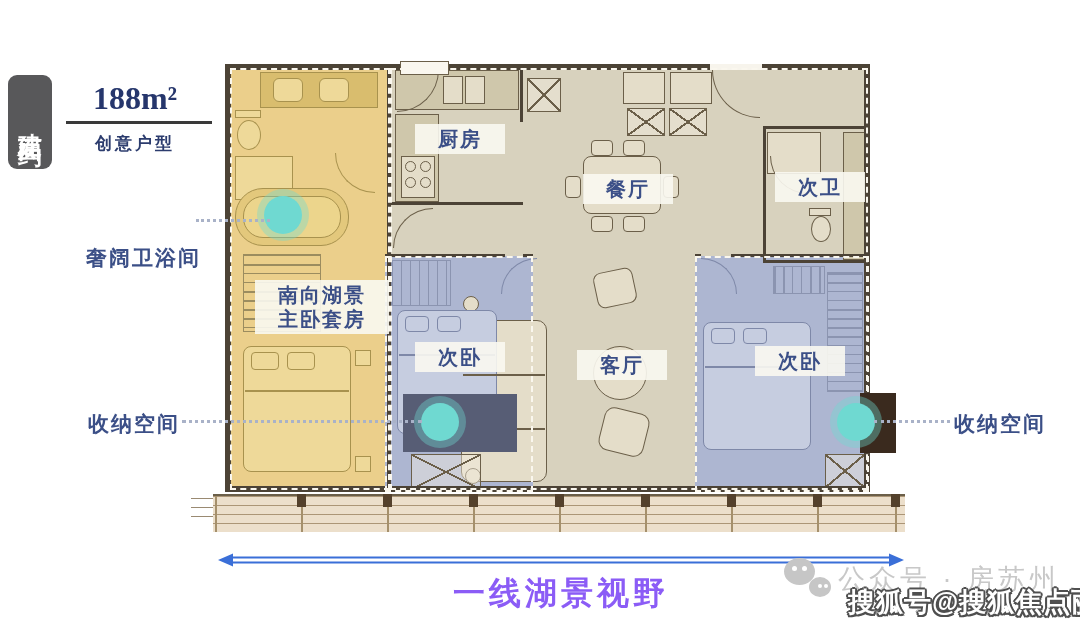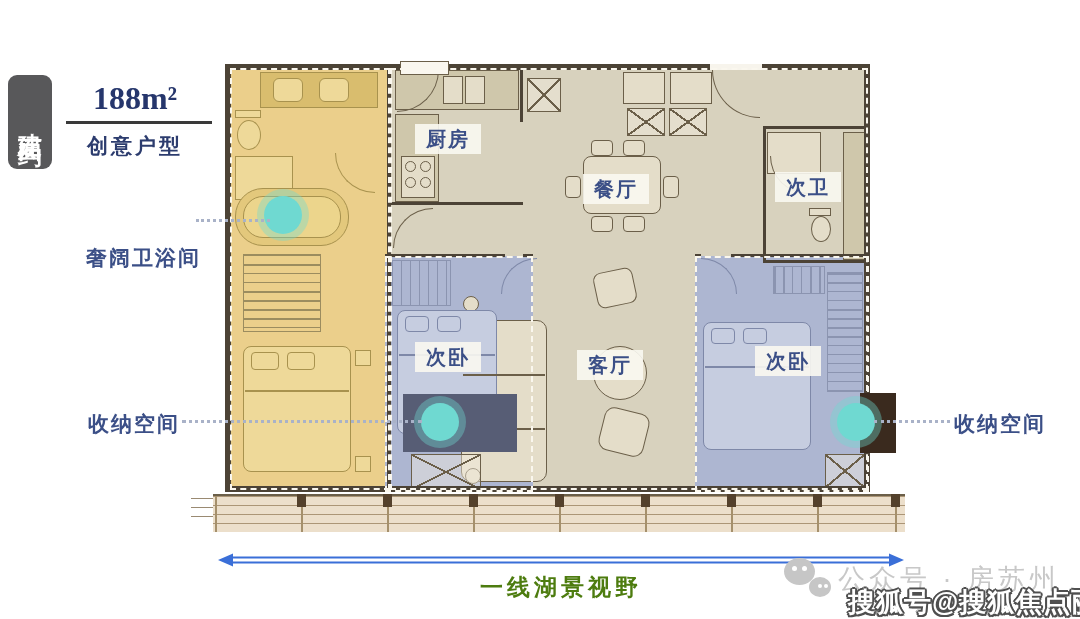--- a/index.html
+++ b/index.html
@@ -6,21 +6,21 @@
   body{width:1080px;height:619px;position:relative;background:#fff;overflow:hidden;
        font-family:"Liberation Sans","DejaVu Sans",sans-serif;}
   .abs{position:absolute;}
   
   #badge{left:8px;top:75px;width:44px;height:94px;background:#58585a;border-radius:9px;
          color:#fff;font-size:24px;font-weight:600;writing-mode:vertical-rl;text-orientation:upright;
          display:flex;align-items:center;justify-content:center;letter-spacing:6px;}
   #area-title{left:58px;top:80px;width:154px;text-align:center;font-family:"Liberation Serif","DejaVu Serif",serif;
               font-size:32px;font-weight:700;color:#26366c;}
   #hdr-line{left:66px;top:121px;width:146px;height:3px;background:#3a3a3a;}
-  #subtitle{left:58px;top:132px;width:154px;text-align:center;font-size:21px;font-weight:600;
+  #subtitle{left:58px;top:132px;width:154px;text-align:center;font-size:17px;font-weight:600;
             color:#2c3c6e;letter-spacing:3px;}
   
   .callout{color:#3b4f87;font-weight:700;font-size:21px;letter-spacing:2px;white-space:nowrap;z-index:32;}
   .leader{border-top:3px dotted #a9b2c8;height:0;z-index:31;}
   .dot{width:38px;height:38px;border-radius:50%;background:#6fd9d1;
        box-shadow:0 0 0 7px rgba(111,217,209,.38);z-index:30;}
   
   #plan{left:215px;top:58px;width:692px;height:476px;}
   #plan > div{position:absolute;}
   .zone{z-index:3;}
@@ -33,36 +33,36 @@
        border-radius:0 0 0 100%;z-index:13;box-sizing:border-box;}
   .hatchh{background:repeating-linear-gradient(to bottom,#9b8c5f 0 1.5px,transparent 1.5px 9px);
           border:1.5px solid #9b8c5f;z-index:6;}
   .hatchv{background:repeating-linear-gradient(to right,#8b94b0 0 1.5px,transparent 1.5px 9px);
           border:1.5px solid #8b94b0;z-index:6;}
   .xbox{border:1.5px solid #6b5f49;z-index:6;background-color:rgba(243,238,224,.45);
     background-image:
       linear-gradient(to top right,transparent calc(50% - 1px),#6b5f49 calc(50% - 1px),#6b5f49 calc(50% + 1px),transparent calc(50% + 1px)),
       linear-gradient(to bottom right,transparent calc(50% - 1px),#6b5f49 calc(50% - 1px),#6b5f49 calc(50% + 1px),transparent calc(50% + 1px));}
   .chip{background:rgba(250,248,241,.9);color:#3b4f87;font-weight:700;font-size:20px;
-        padding:3px 11px;white-space:nowrap;letter-spacing:2px;z-index:20;line-height:1.2;}
+        padding:3px 23px;white-space:nowrap;letter-spacing:2px;z-index:20;line-height:1.2;}
   .chip.two{text-align:center;}
   .burner{width:11px;height:11px;border-radius:50%;border:1.3px solid #6b5f49;z-index:7;box-sizing:border-box;}
   
   #balcony{left:213px;top:494px;width:692px;height:38px;background:#ecdfcb;border-top:2.5px solid #6b5f49;
            background-image:repeating-linear-gradient(to bottom,rgba(150,125,90,.75) 0 1.3px,transparent 1.3px 9px);
            z-index:2;box-sizing:border-box;}
   #balcony span{position:absolute;}
   .post{top:-2px;width:9px;height:13px;background:#54412c;}
   .postline{top:0;width:2px;height:36px;background:#a5906c;}
   #balcony-stub{left:191px;top:498px;width:22px;height:27px;
     background:repeating-linear-gradient(to bottom,#9a8a72 0 1.5px,transparent 1.5px 9px);}
   #window-top{left:400px;top:61px;width:47px;height:12px;background:#faf7ef;border:1.5px solid #6b5f49;z-index:13;}
   
-  #view-label{left:215px;top:572px;width:692px;text-align:center;font-size:23px;font-weight:700;
-              color:#4d7c0f;letter-spacing:4px;z-index:5;}
+  #view-label{left:215px;top:572px;width:692px;text-align:center;font-size:32px;font-weight:700;
+              color:#8b5cf6;letter-spacing:4px;z-index:5;}
   
   #wx-icon{left:784px;top:558px;width:50px;height:40px;z-index:40;}
   #wx-icon i{position:absolute;border-radius:50%;background:#c6c6c6;}
   #wx-icon .b1{left:0;top:0;width:31px;height:27px;}
   #wx-icon .b2{right:3px;bottom:1px;width:22px;height:20px;}
   #wx-icon em{position:absolute;width:5px;height:5px;border-radius:50%;background:#fff;}
   #gzh-text{left:838px;top:561px;font-size:27px;color:#c8c8c8;letter-spacing:4px;z-index:40;white-space:nowrap;}
   #sohu-text{left:848px;top:584px;font-size:27px;font-weight:700;color:#fff;letter-spacing:1px;z-index:41;white-space:nowrap;
     text-shadow:2px 0 #4f4f4f,-2px 0 #4f4f4f,0 2px #4f4f4f,0 -2px #4f4f4f,
                 1.5px 1.5px #4f4f4f,-1.5px -1.5px #4f4f4f,1.5px -1.5px #4f4f4f,-1.5px 1.5px #4f4f4f;}
@@ -184,20 +184,24 @@
   <div class="xbox" style="left:610px;top:396px;width:38px;height:32px;"></div>
 
   <div class="outline" style="left:15px;top:10px;width:156px;height:418px;"></div>
   <div class="outline" style="left:175px;top:10px;width:474px;height:418px;"></div>
   <div class="outline" style="left:170px;top:198px;width:144px;height:232px;"></div>
   <div class="outline" style="left:480px;top:198px;width:170px;height:232px;"></div>
 
   <div class="chip" style="left:200px;top:66px;">厨房</div>
   <div class="chip" style="left:368px;top:116px;">餐厅</div>
   <div class="chip" style="left:560px;top:114px;">次卫</div>
+  <div class="chip two" style="left:40px;top:222px;">
+    <span>南向湖景</span><br>
+    <span>主卧套房</span>
+  </div>
   <div class="chip" style="left:200px;top:284px;">次卧</div>
   <div class="chip" style="left:362px;top:292px;">客厅</div>
   <div class="chip" style="left:540px;top:288px;">次卧</div>
 </div>
 
 <div class="abs" style="left:860px;top:393px;width:36px;height:60px;background:#3a2a1e;z-index:25;"></div>
 
 <div class="abs dot" style="left:264px;top:196px;"></div>
 <div class="abs dot" style="left:421px;top:403px;"></div>
 <div class="abs dot" style="left:837px;top:403px;"></div>

